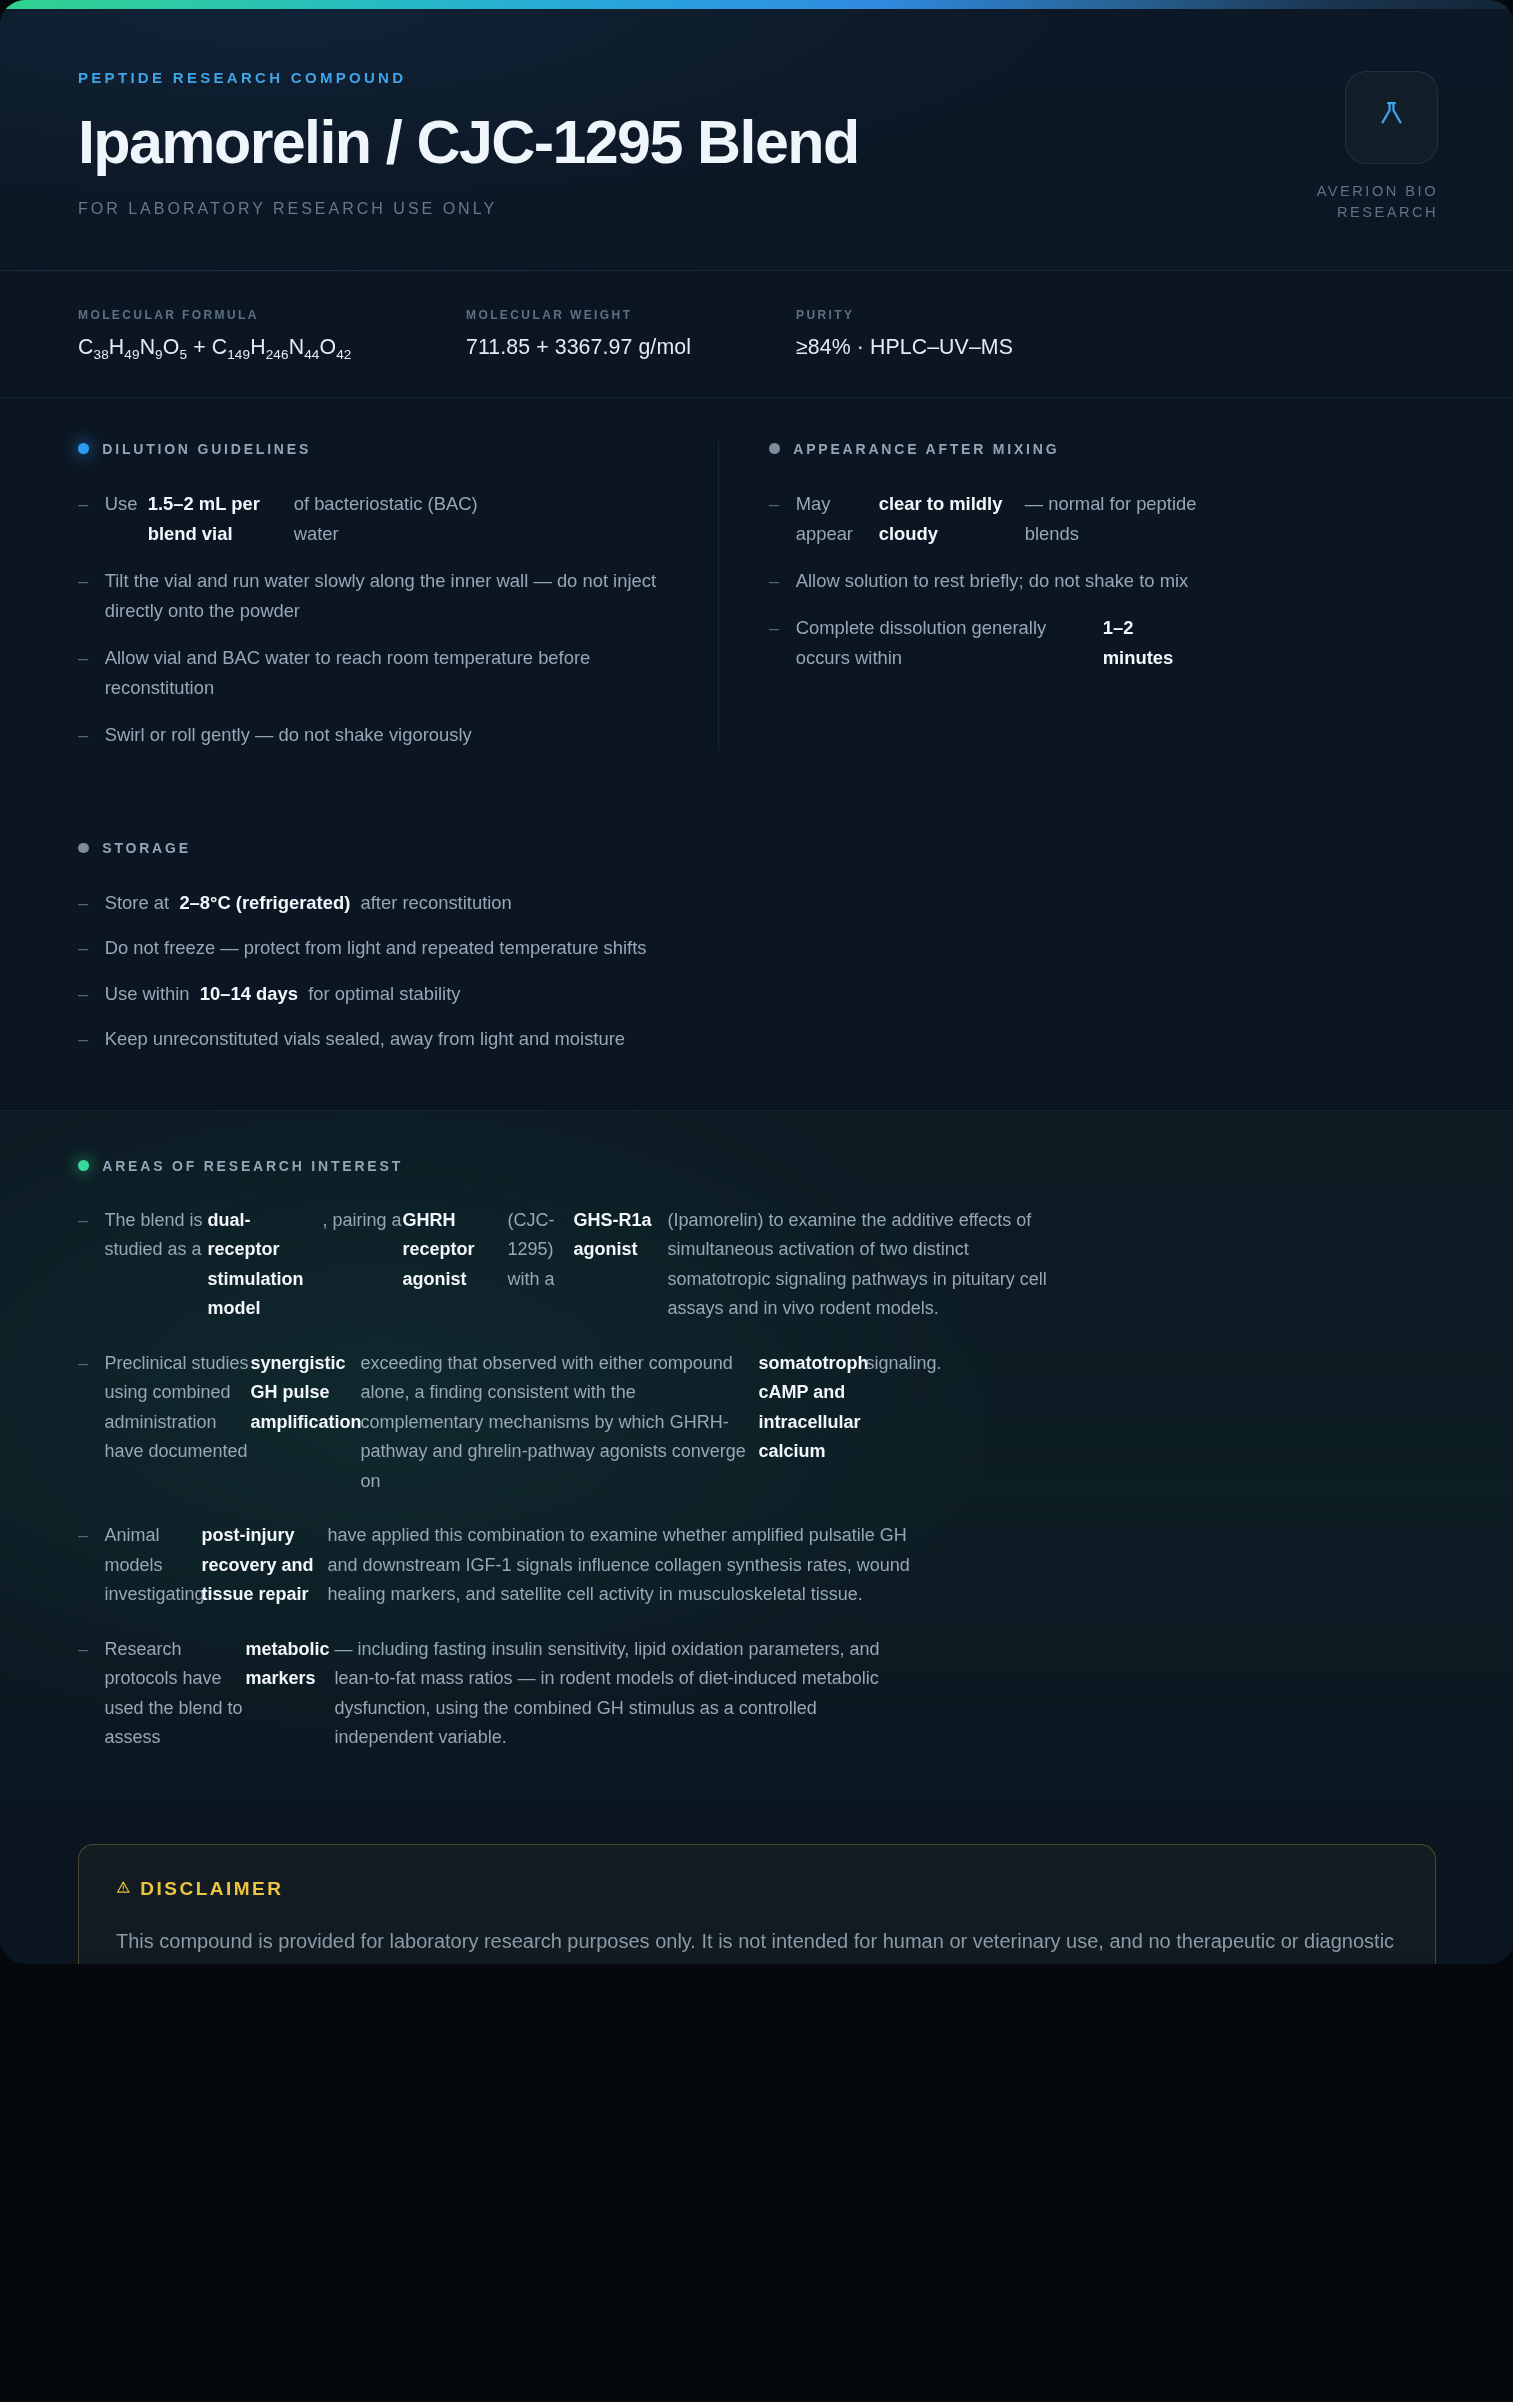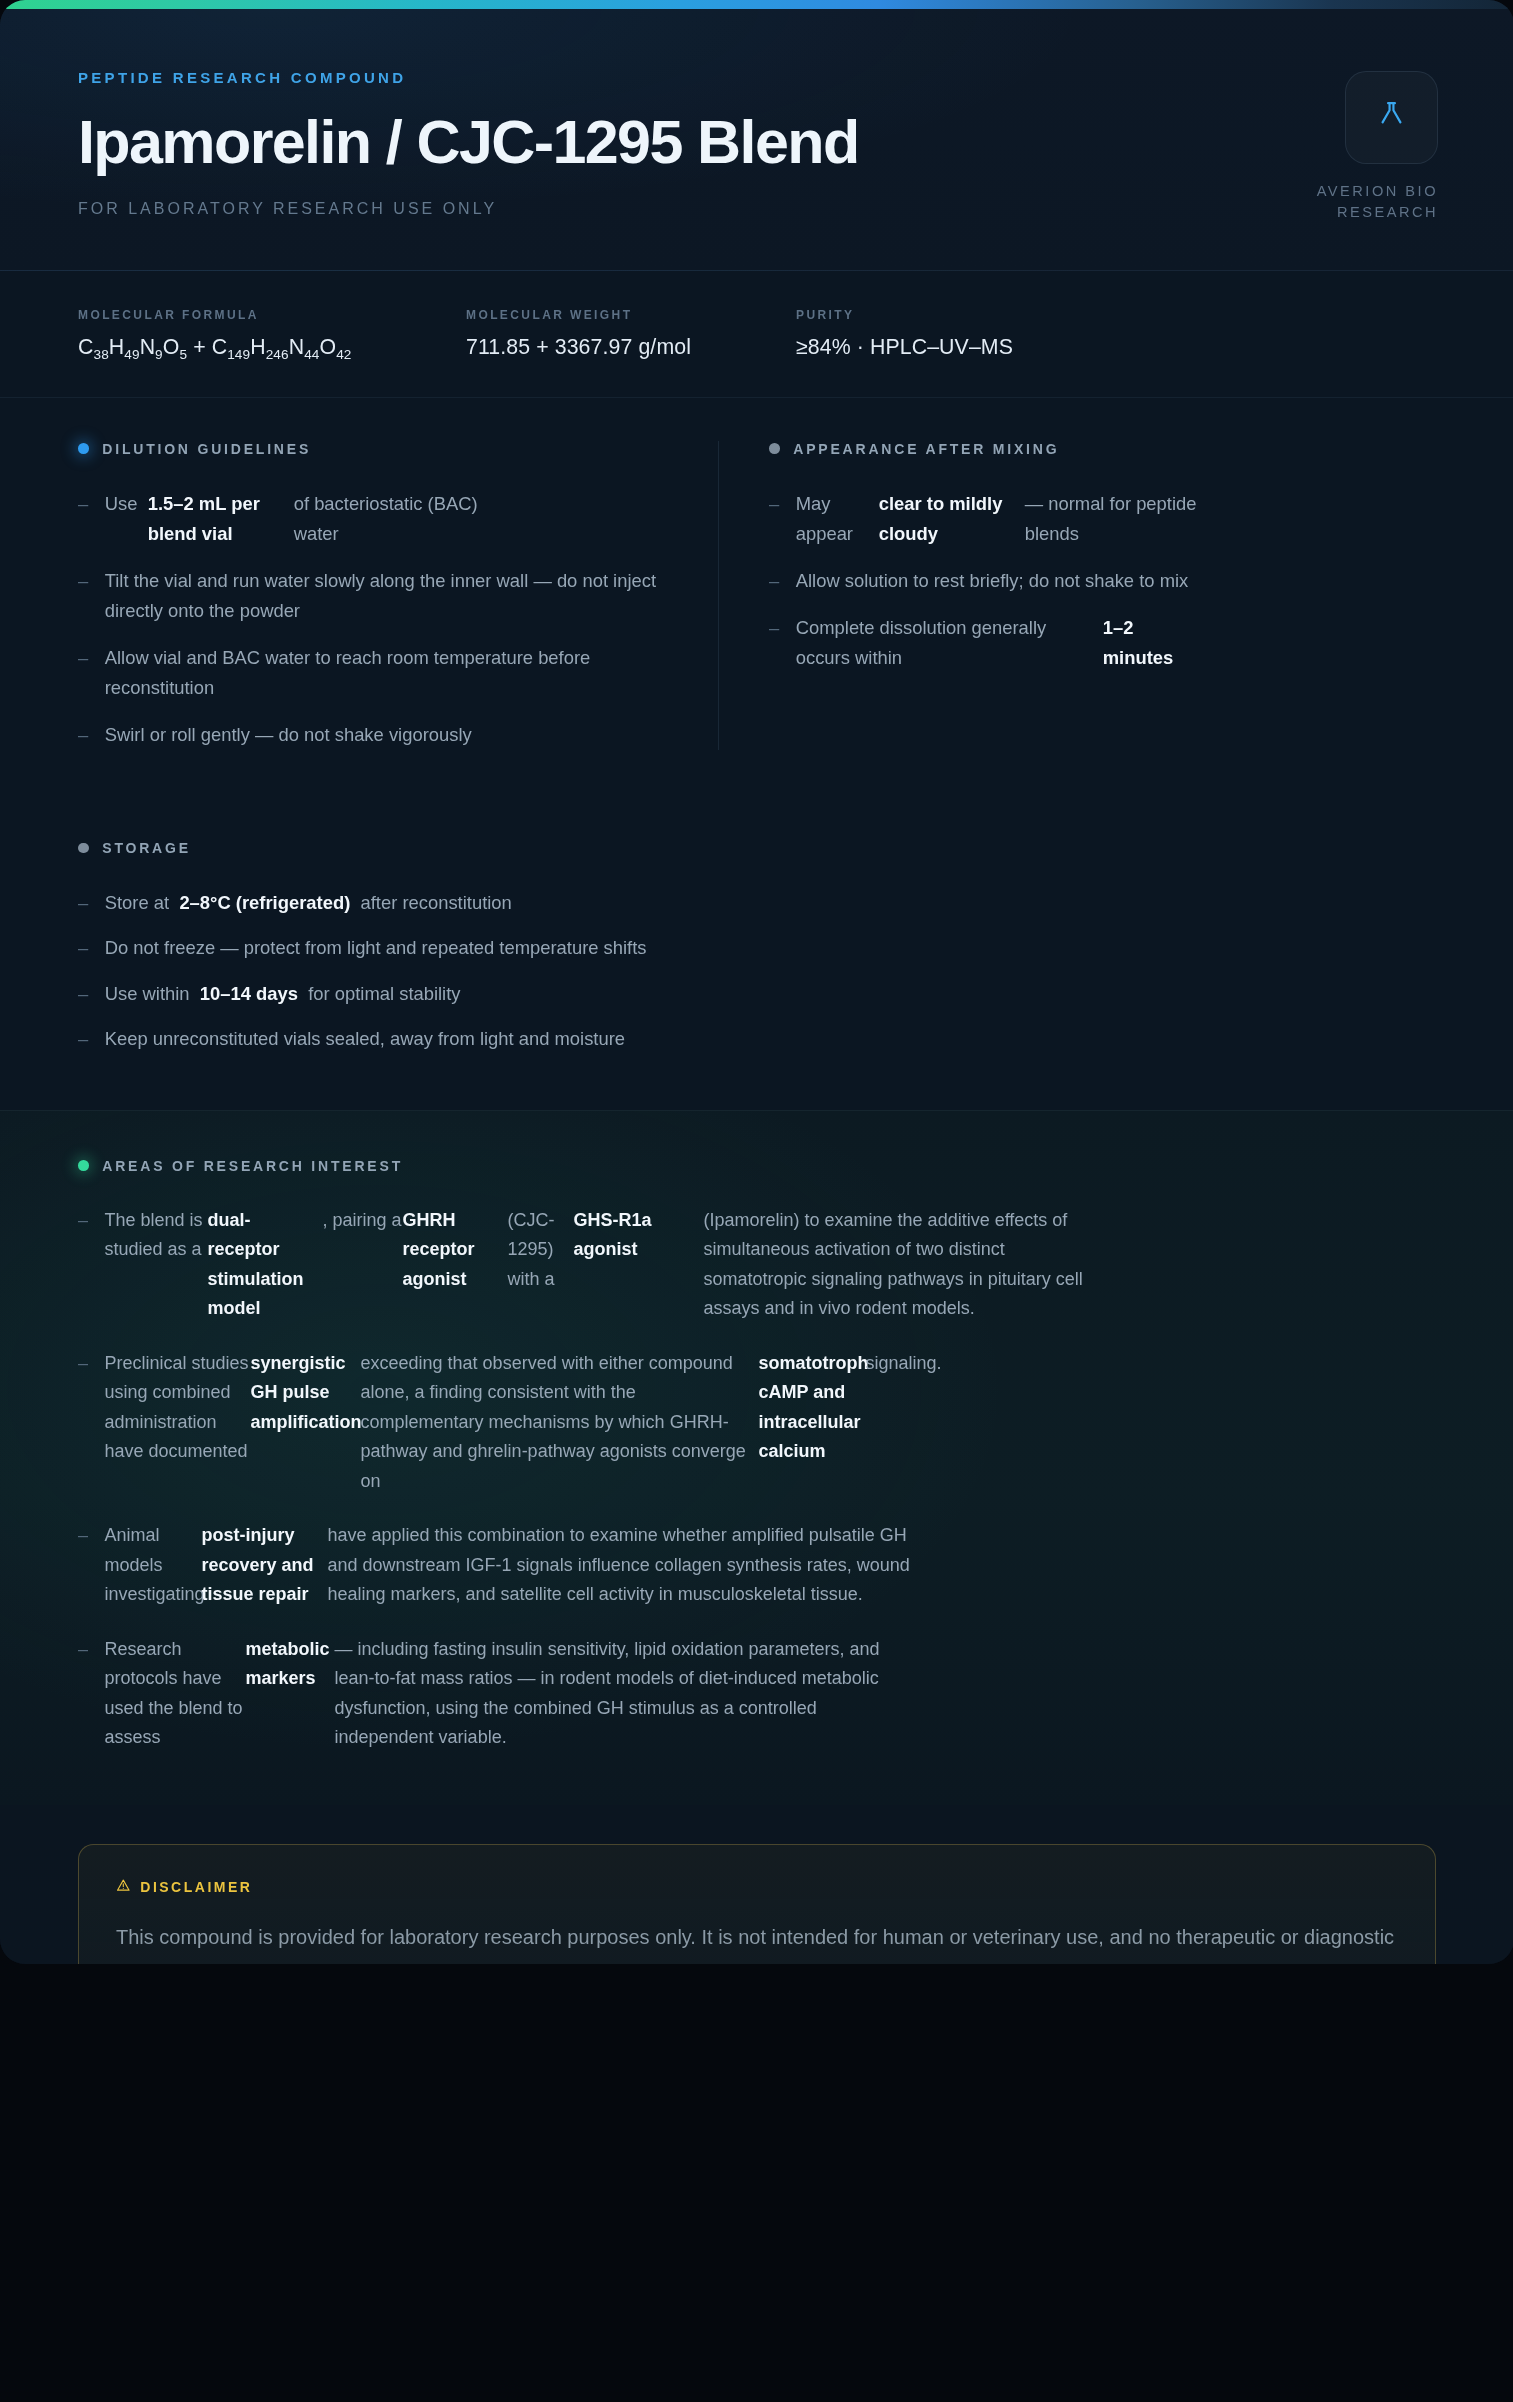--- a/index.html
+++ b/index.html
@@ -179,21 +179,21 @@
 
   .r-plain { display:inline-block; vertical-align: top; }
   .r-bold  { display:inline-block; vertical-align: top; font-weight:700; color:#f2f7fc; }
 
   .r1-a { width: 103px; }
   .r1-b { width: 115px; }
   .r1-c { width: 80px; }
   .r1-d { width: 105px; }
   .r1-e { width: 66px; }
   .r1-f { width: 94px; }
-  .r1-g { width: 408px; margin-left: 36px; }
+  .r1-g { width: 408px; }
 
   .r2-a { width: 146px; }
   .r2-b { width: 110px; }
   .r2-c { width: 398px; }
   .r2-d { width: 107px; }
   .r2-e { width: 87px; }
 
   .r3-a { width: 97px; }
   .r3-b { width: 126px; }
   .r3-c { width: 611px; }
@@ -208,21 +208,21 @@
     background: #0b1520;
   }
   .disclaimer {
     border: 1px solid rgba(190,160,70,.34);
     border-radius: 15.5px;
     padding: 33px 37px 35px 37px;
     background: linear-gradient(180deg, rgba(60,62,40,.20), rgba(30,44,44,.16));
   }
   .disc-head {
     display: flex; align-items: center; gap: 9.7px;
-    font-size: 14px; letter-spacing: 2.5px; font-weight: 700;
+    font-size: 19px; letter-spacing: 2.5px; font-weight: 700;
     color: #ecc43f;
     margin-bottom: 24px;
   }
   .disc-body {
     font-size: 20px;
     line-height: 1.76;
     color: #8b9aa6;
   }
 
   

